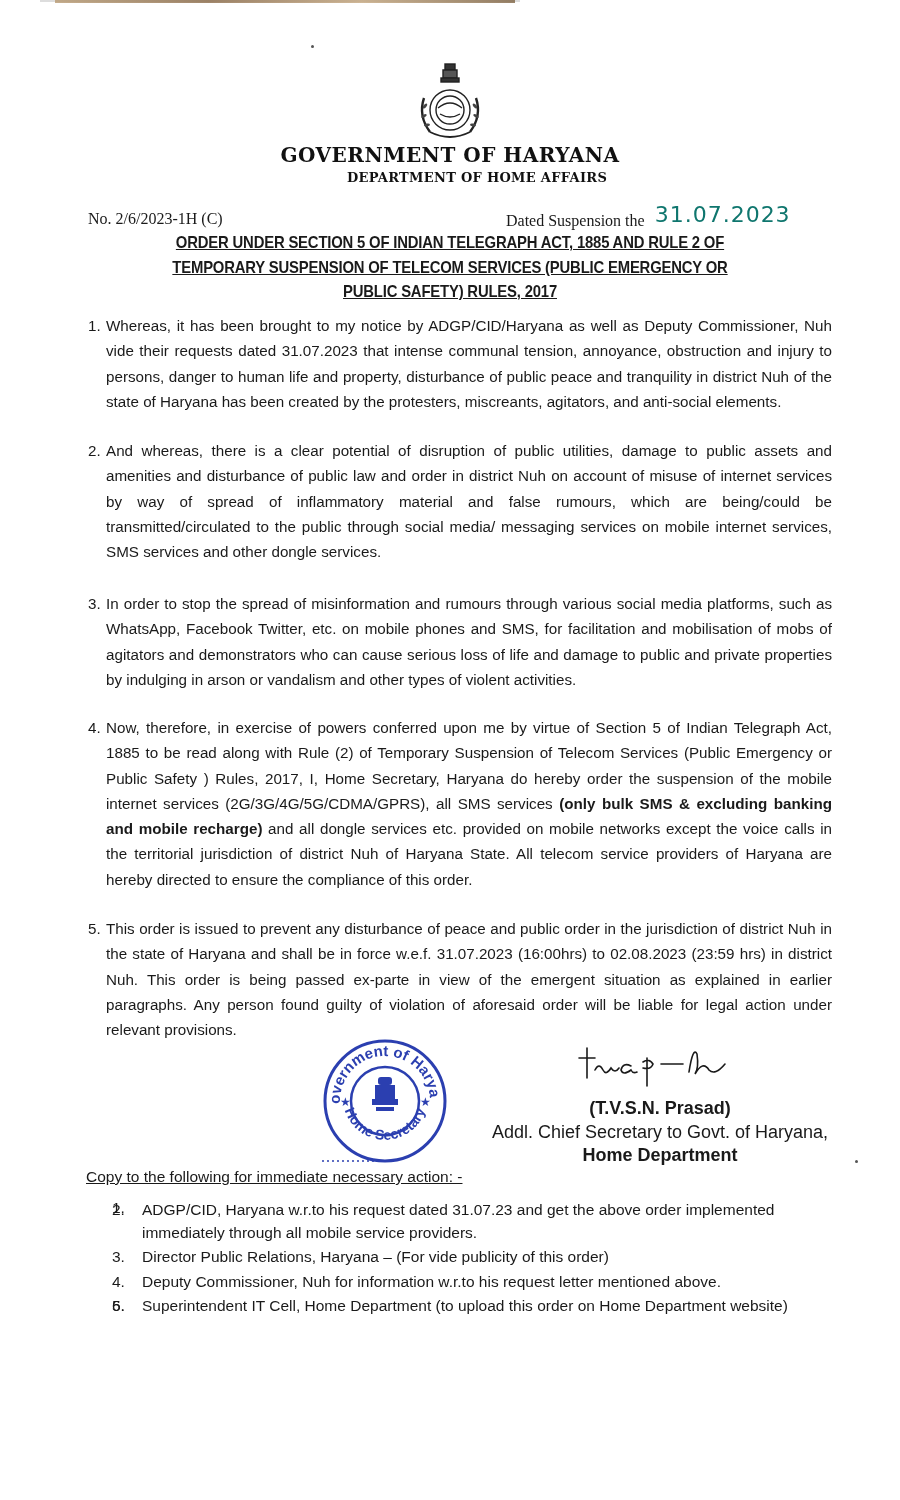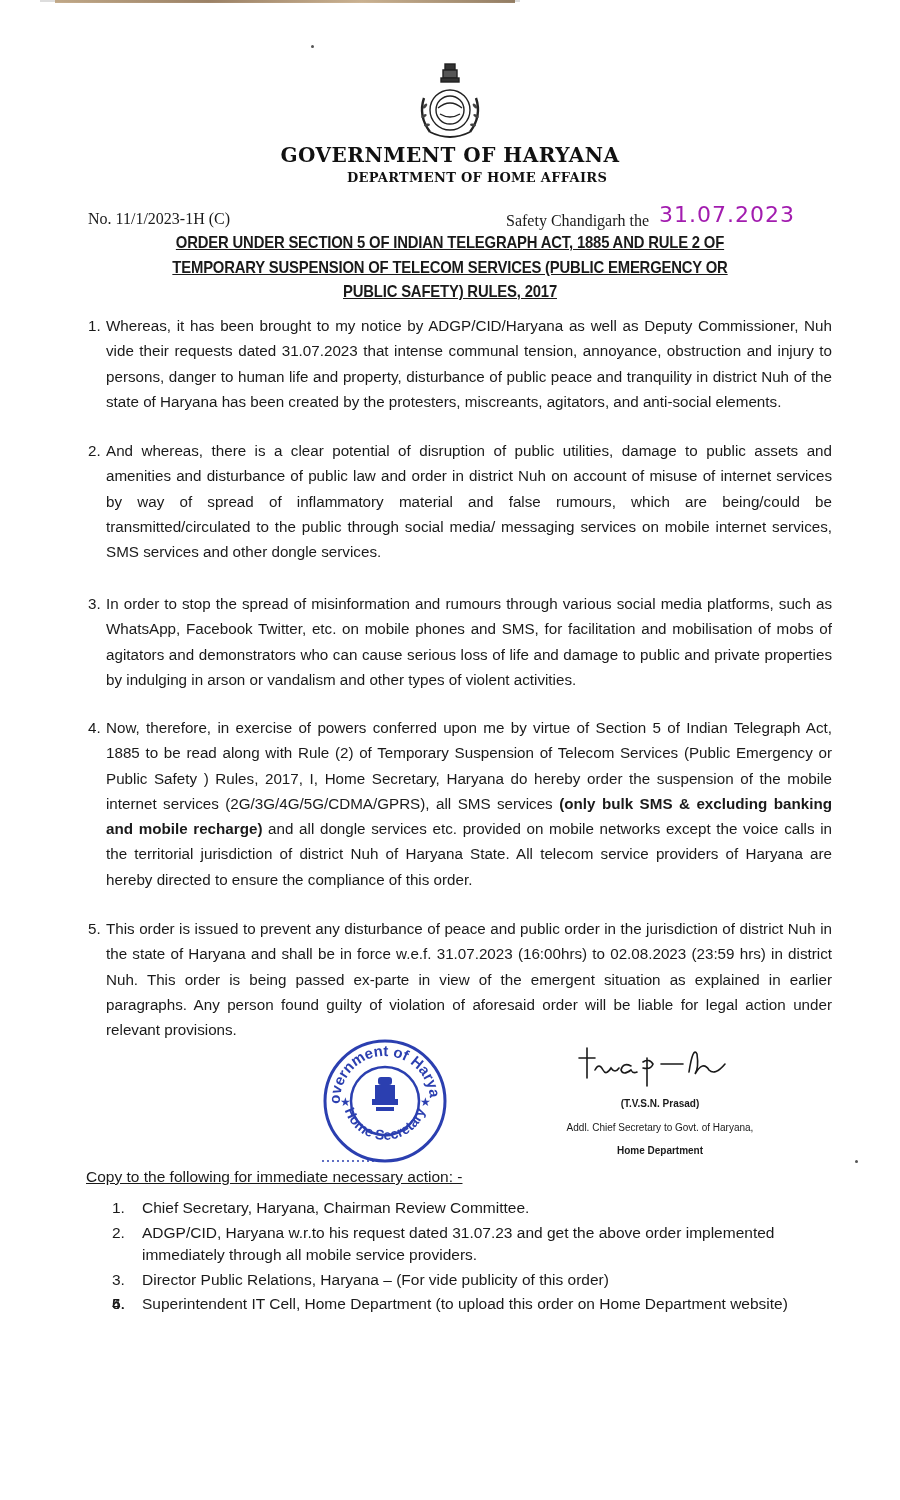--- a/index.html
+++ b/index.html
@@ -10,33 +10,33 @@
   .topband2 { position: absolute; left: 40px; top: 0; width: 480px; height: 2px; background: #ddd; }
   .emblem { position: absolute; left: 414px; top: 62px; width: 72px; height: 82px; }
   .hdr { position: absolute; left: 0; width: 900px; text-align: center;
          font-family: "DejaVu Serif", "Liberation Serif", serif; font-weight: bold; color: #111; }
   .hdr.g { top: 143px; font-size: 20px; letter-spacing: .5px; }
   .hdr.d { top: 170px; font-size: 13px; letter-spacing: .3px; padding-left: 27px; }
   .refline { position: absolute; top: 204px; left: 88px; width: 780px; height: 26px;
              font-family: "Liberation Serif", serif; font-size: 16px; }
   .refno { position: absolute; left: 0; top: 6px; }
   .dated { position: absolute; left: 418px; top: 2px; }
-  .hand-date { font-family: "DejaVu Sans", sans-serif; color: #a21caf; font-size: 22px;
+  .hand-date { font-family: "DejaVu Sans", sans-serif; color: #0f766e; font-size: 22px;
                letter-spacing: 1px; margin-left: 6px; position: relative; top: -4px; }
   .title { position: absolute; left: 90px; width: 720px; top: 230px; text-align: center;
            font-family: "Liberation Sans", sans-serif; font-weight: bold; font-size: 16.5px;
            line-height: 24.5px; text-decoration: underline; transform: scaleX(.9); transform-origin: center top; letter-spacing: -.2px; }
   .para { position: absolute; left: 88px; width: 744px; font-size: 15.2px; line-height: 25.3px;
           font-family: "Liberation Sans", sans-serif; }
   .para .num { position: absolute; left: 0; top: 0; width: 30px; }
   .para .txt { margin-left: 18px; text-align: justify; }
   .para b { font-weight: bold; }
   .stamp { position: absolute; left: 318px; top: 1035px; width: 134px; height: 130px; }
   .signature { position: absolute; left: 575px; top: 1040px; width: 180px; height: 50px; }
-  .signer { position: absolute; left: 470px; width: 380px; text-align: center; font-size: 10px; }
+  .signer { position: absolute; left: 470px; width: 380px; text-align: center; font-size: 18px; }
   .signer.name { top: 1098px; font-weight: bold; }
   .signer.desig { top: 1122px; }
   .signer.dept { top: 1145px; font-weight: bold; }
   .copy-head { position: absolute; left: 86px; top: 1168px; font-size: 15.5px; text-decoration: underline; }
   .clist { position: absolute; left: 112px; width: 730px; top: 1197px; font-size: 15.5px; line-height: 22.6px; }
   .citem { position: relative; padding-left: 30px; margin-bottom: 2px; }
   .citem .cn { position: absolute; left: 0; top: 0; }
   .speck { position: absolute; width: 3px; height: 3px; border-radius: 50%; background: #555; }
 </style>
 </head>
@@ -66,23 +66,23 @@
     <ellipse cx="61" cy="44" rx="3" ry="1.5" transform="rotate(50 61 44)"></ellipse>
     <ellipse cx="62" cy="54" rx="3" ry="1.5" transform="rotate(30 62 54)"></ellipse>
     <ellipse cx="59" cy="63" rx="3" ry="1.5" transform="rotate(10 59 63)"></ellipse>
   </g>
 </svg>
 
 <div class="hdr g">GOVERNMENT OF HARYANA</div>
 <div class="hdr d">DEPARTMENT OF HOME AFFAIRS</div>
 
 <div class="refline">
-  <span class="refno">No. 11/1/2023-1H (C)</span>
+  <span class="refno">No. 2/6/2023-1H (C)</span>
   <span class="dated">
-    <span>Safety Chandigarh the</span>
+    <span>Dated Suspension the</span>
     <span class="hand-date">31.07.2023</span>
   </span>
 </div>
 
 <div class="title">
   <div>ORDER UNDER SECTION 5 OF INDIAN TELEGRAPH ACT, 1885 AND RULE 2 OF</div>
   <div>TEMPORARY SUSPENSION OF TELECOM SERVICES (PUBLIC EMERGENCY OR</div>
   <div>PUBLIC SAFETY) RULES, 2017</div>
 </div>
 
@@ -150,32 +150,32 @@
 <div class="signer desig">Addl. Chief Secretary to Govt. of Haryana,</div>
 <div class="signer dept">Home Department</div>
 
 <div class="speck" style="left:855px;top:1160px;"></div>
 
 <div class="copy-head">Copy to the following for immediate necessary action: -</div>
 
 <div class="clist">
   <div class="citem">
     <span class="cn">1.</span>
-    <span>Chief Secretary, Haryana, Chairman Review Committee.</span>
   </div>
   <div class="citem">
     <span class="cn">2.</span>
     <span>ADGP/CID, Haryana  w.r.to his request dated 31.07.23 and get the above order implemented immediately through all mobile service providers.</span>
   </div>
   <div class="citem">
     <span class="cn">3.</span>
     <span>Director Public Relations, Haryana – (For vide publicity of this order)</span>
   </div>
   <div class="citem">
     <span class="cn">4.</span>
+    <span>Deputy Commissioner, Nuh for information w.r.to his request letter mentioned above.</span>
   </div>
   <div class="citem">
     <span class="cn">5.</span>
   </div>
   <div class="citem">
     <span class="cn">6.</span>
     <span>Superintendent IT Cell, Home Department (to upload this order on Home Department website)</span>
   </div>
 </div>
 

